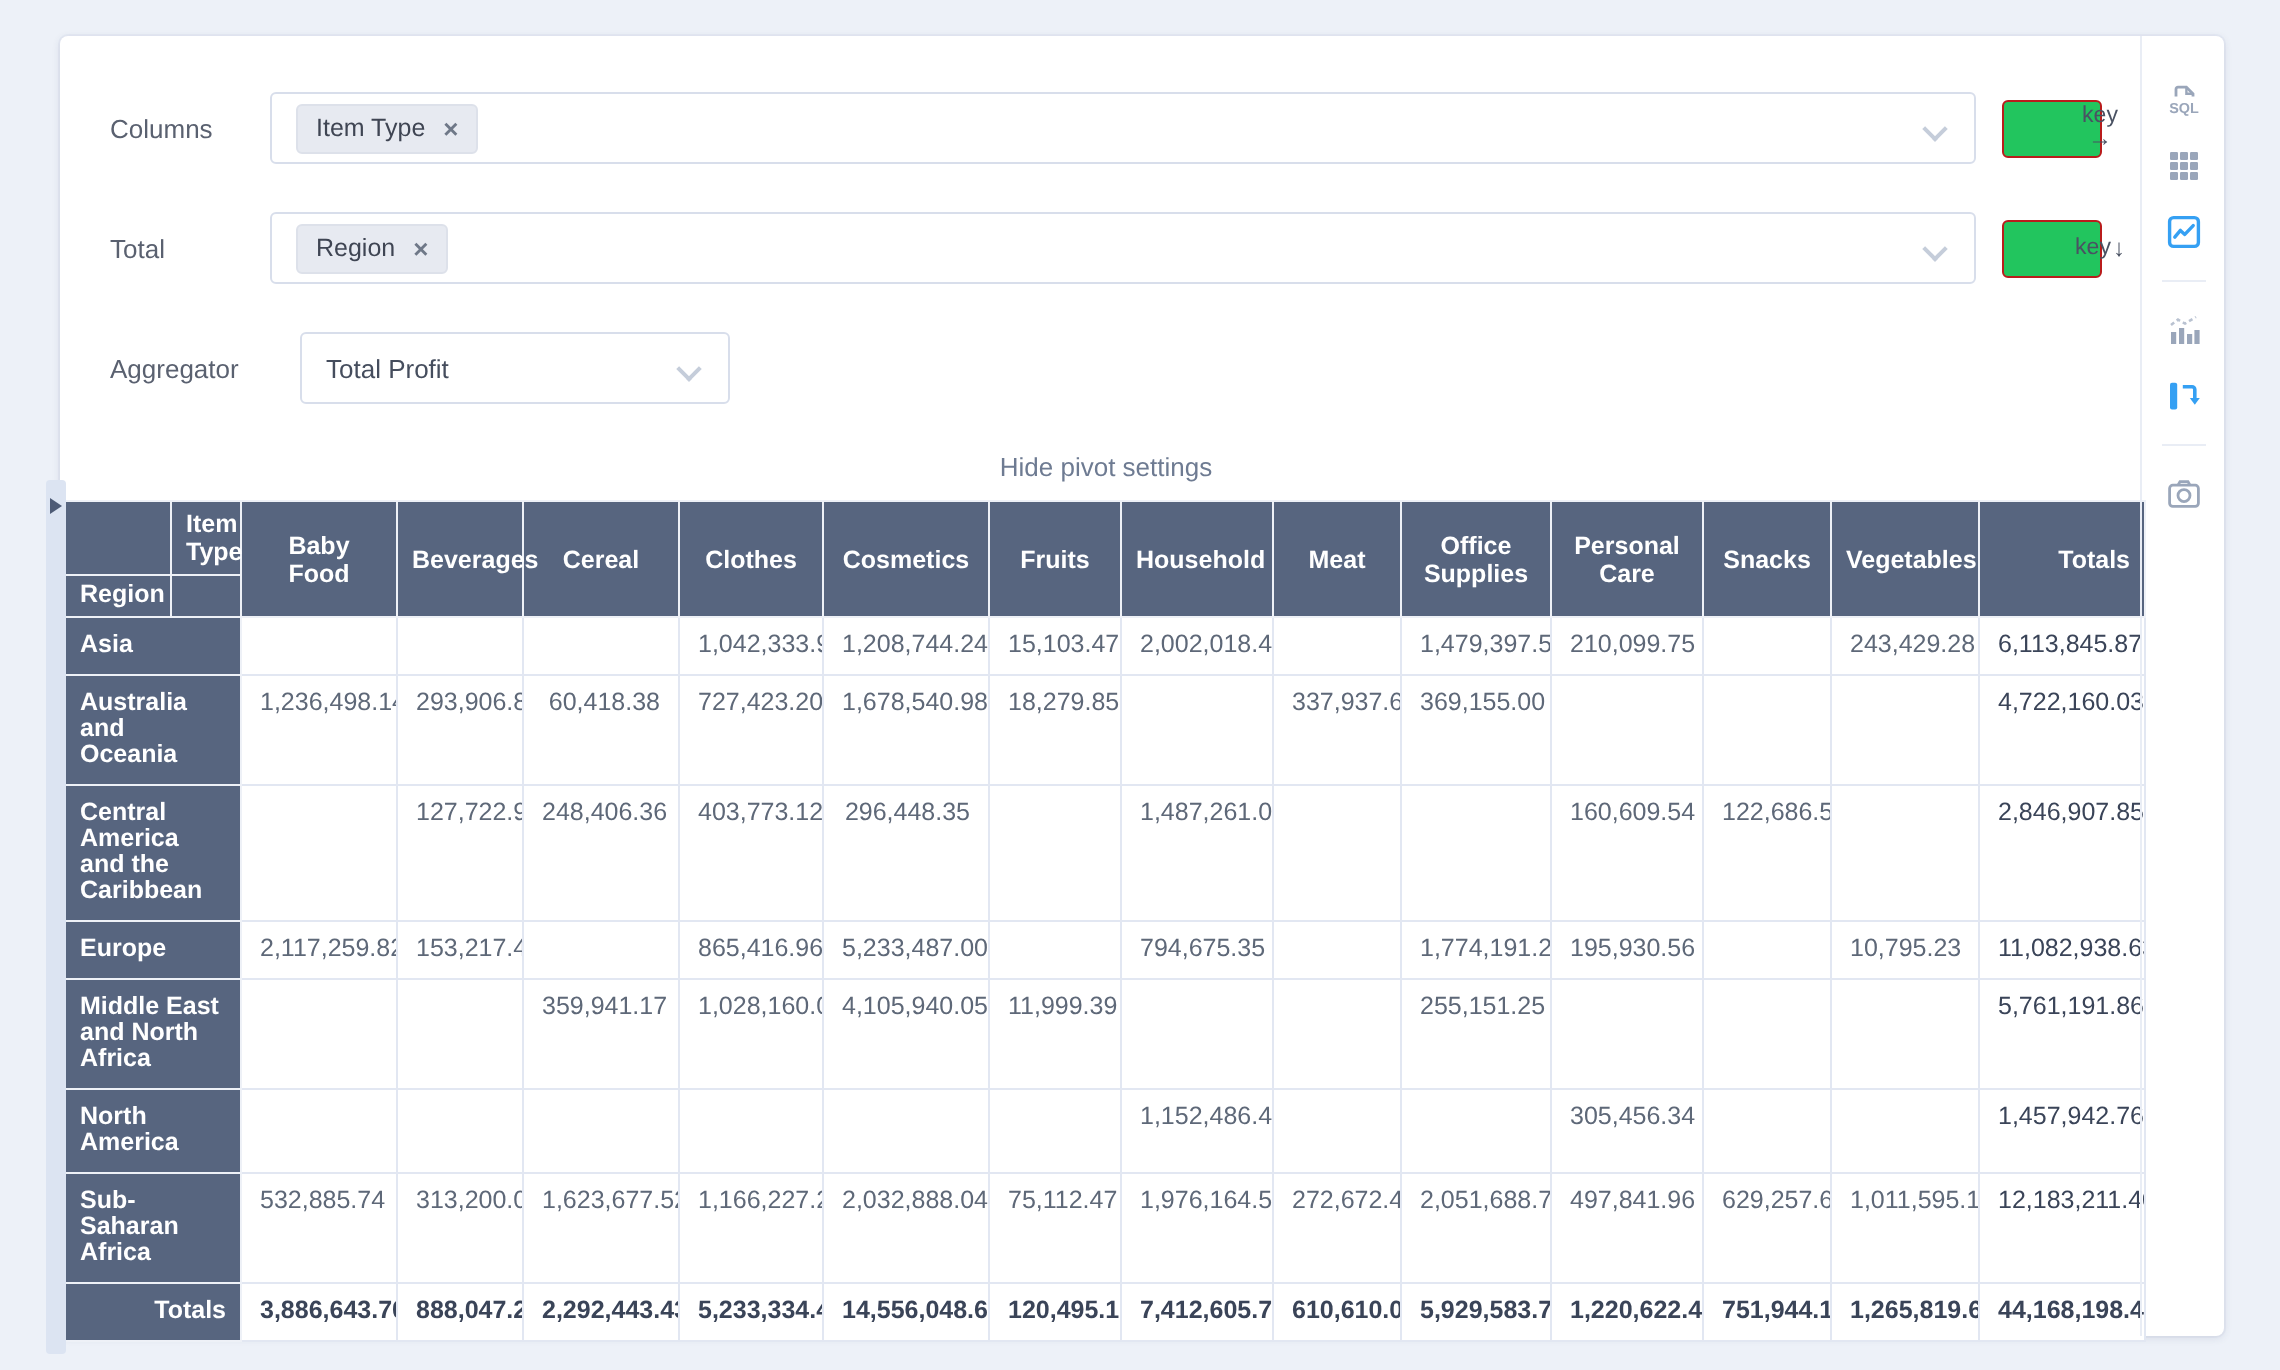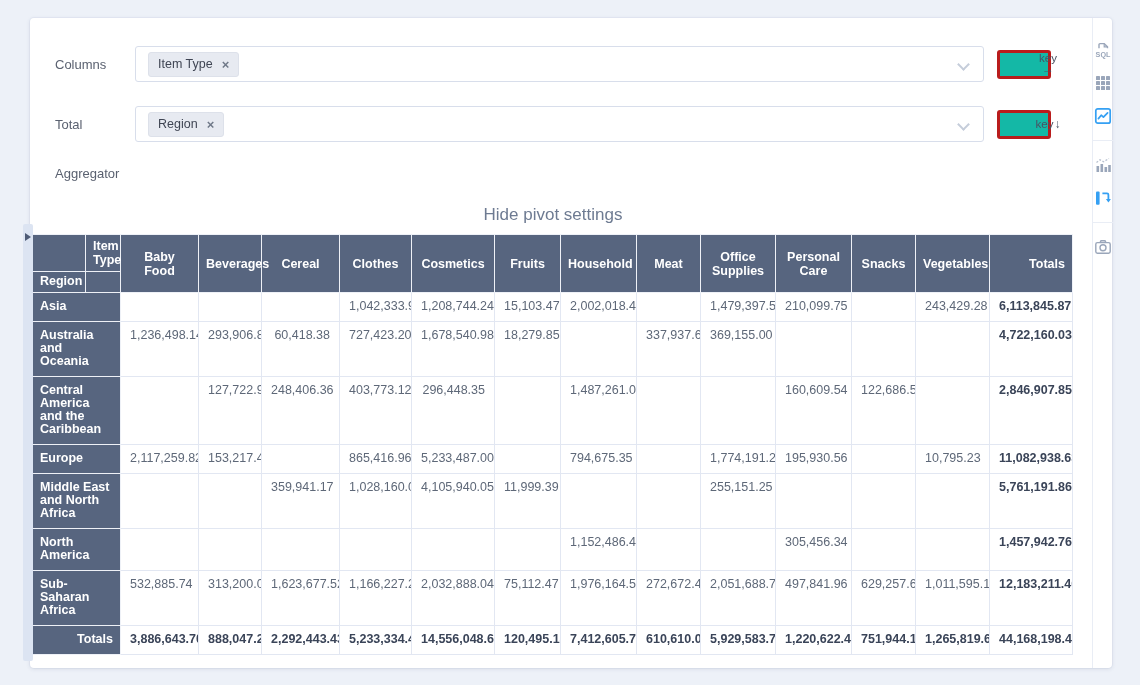--- a/index.html
+++ b/index.html
@@ -44,34 +44,34 @@
   .tag {
     display: inline-flex; align-items: center; gap: 9px;
     background: #e7eaf1; border: 1px solid #dde1ea; border-radius: 3px;
     height: 25px; padding: 0 9px;
     font-size: 12.5px; color: #3f4553;
   }
   .tag .x { font-weight: bold; font-size: 13px; color: #6f7888; cursor: pointer; line-height: 1; }
   .keybtn {
     margin-left: 13px; flex: 0 0 auto;
     width: 42px; height: 29px;
-    border: 3px solid #b91c1c; border-radius: 3px;
-    background: #14b8a6; color: #4a5263;
+    border: 1px solid #b91c1c; border-radius: 3px;
+    background: #22c55e; color: #4a5263;
     font-size: 11.5px; line-height: 11px;
     display: flex; flex-direction: column; align-items: center; justify-content: center;
     cursor: pointer;
     padding-left: 48px;
   }
   .keybtn .arrow { font-size: 12px; line-height: 11px; }
   .keybtn.inline { flex-direction: row; gap: 1px; }
   .gap15 { width: 15px; flex: 0 0 15px; }
   .w218 { width: 218px; flex: 0 0 218px; }
   .w215 { width: 215px; flex: 0 0 215px; }
   .hide-link {
-    text-align: center; font-size: 17px; color: #6e7b92;
+    text-align: center; font-size: 13px; color: #6e7b92;
     margin: 12px 0 0 0; cursor: pointer;
   }
 
   
   .pivot-area { position: relative; margin: 9px 0 0 2px; width: 1040px; }
   .expander {
     position: absolute; left: -9px; top: -10px; bottom: -6px; width: 10px;
     background: #dce4f2; border-radius: 2px; cursor: pointer;
   }
   .expander .tri {
@@ -89,27 +89,27 @@
   .pivot thead th { text-align: center; vertical-align: middle; padding: 4px 7px; line-height: 14px; }
   .pivot thead tr.sub th { text-align: left; padding: 2px 7px 4px 7px; font-size: 12.5px; }
   .pivot thead th.tot-col { text-align: right; }
   .pivot tbody th { text-align: left; vertical-align: top; padding: 7px 7px 8px 7px; line-height: 13px; }
   .pivot td {
     color: #5e6878; background: #fff;
     text-align: right; vertical-align: top;
     padding: 7px 9px 8px 9px; line-height: 13px;
     overflow: hidden; white-space: nowrap;
   }
-  .pivot td.row-total { font-weight: bold; color: #3a4458; }
+  .pivot td.row-total { font-weight: normal; color: #3a4458; }
   .pivot tr.totals th { text-align: right; }
   .pivot tr.totals td { font-weight: bold; color: #3a4458; }
 
   
   .toolbar {
-    position: absolute; top: 0; right: 0; bottom: 0; width: 20px;
+    position: absolute; top: 0; right: 0; bottom: 0; width: 42px;
     border-left: 1px solid #e9edf5;
     display: flex; flex-direction: column; align-items: center;
     padding-top: 22px; gap: 13px;
     border-radius: 0 4px 4px 0;
   }
   .tool { width: 20px; height: 20px; cursor: pointer; display: block; }
   .tool svg { display: block; }
   .tb-div { width: 22px; height: 1px; background: #e9edf5; margin: 1px 0; }
 </style>
 </head>
@@ -146,20 +146,24 @@
         </div>
         <button class="keybtn inline">
           <span>key</span>
           <span class="arrow">↓</span>
         </button>
       </div>
 
       <div class="ctl-row">
         <span class="ctl-label">Aggregator</span>
         <span class="gap15"></span>
+        <div class="selectbox w215">
+          <span>Total Profit</span>
+          <span class="chev"></span>
+        </div>
       </div>
 
 
       <div class="hide-link">Hide pivot settings</div>
     </div>
 
     <div class="pivot-area">
       <div class="expander">
         <span class="tri"></span>
       </div>

